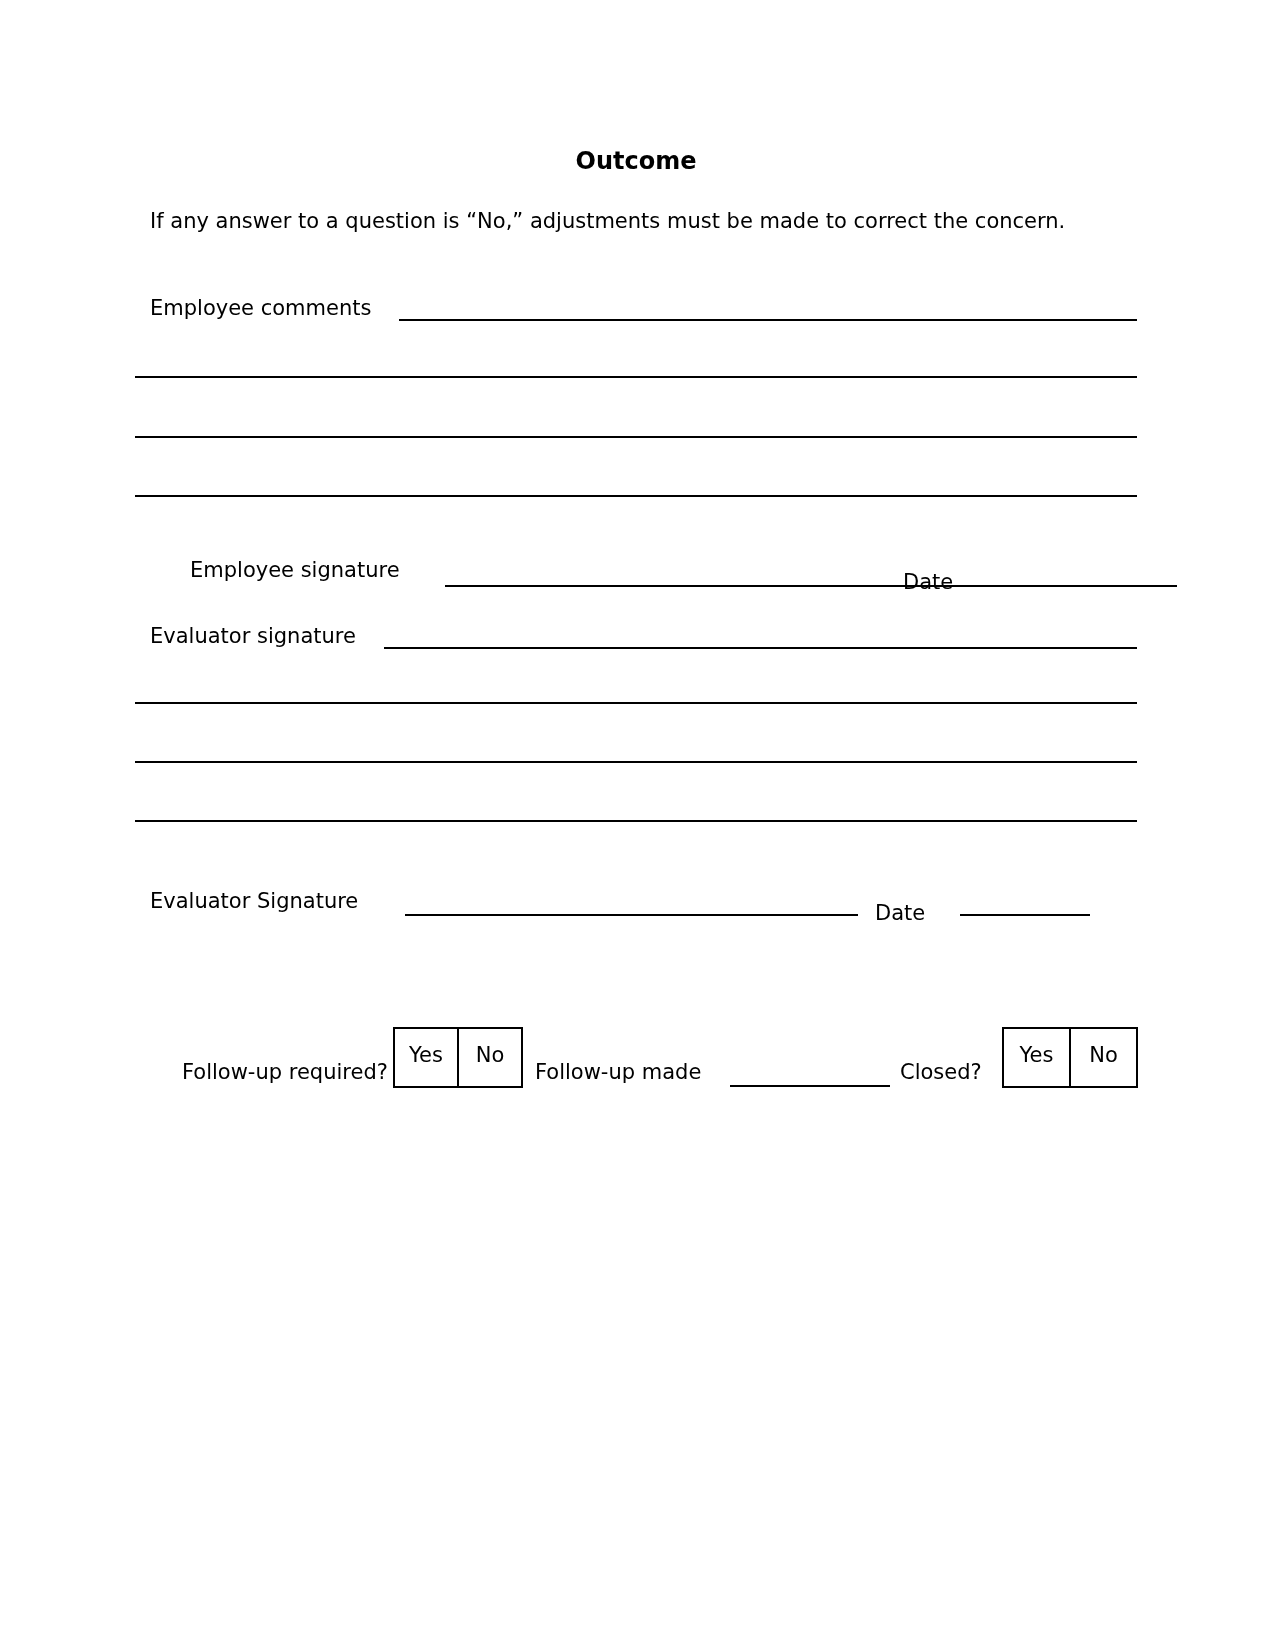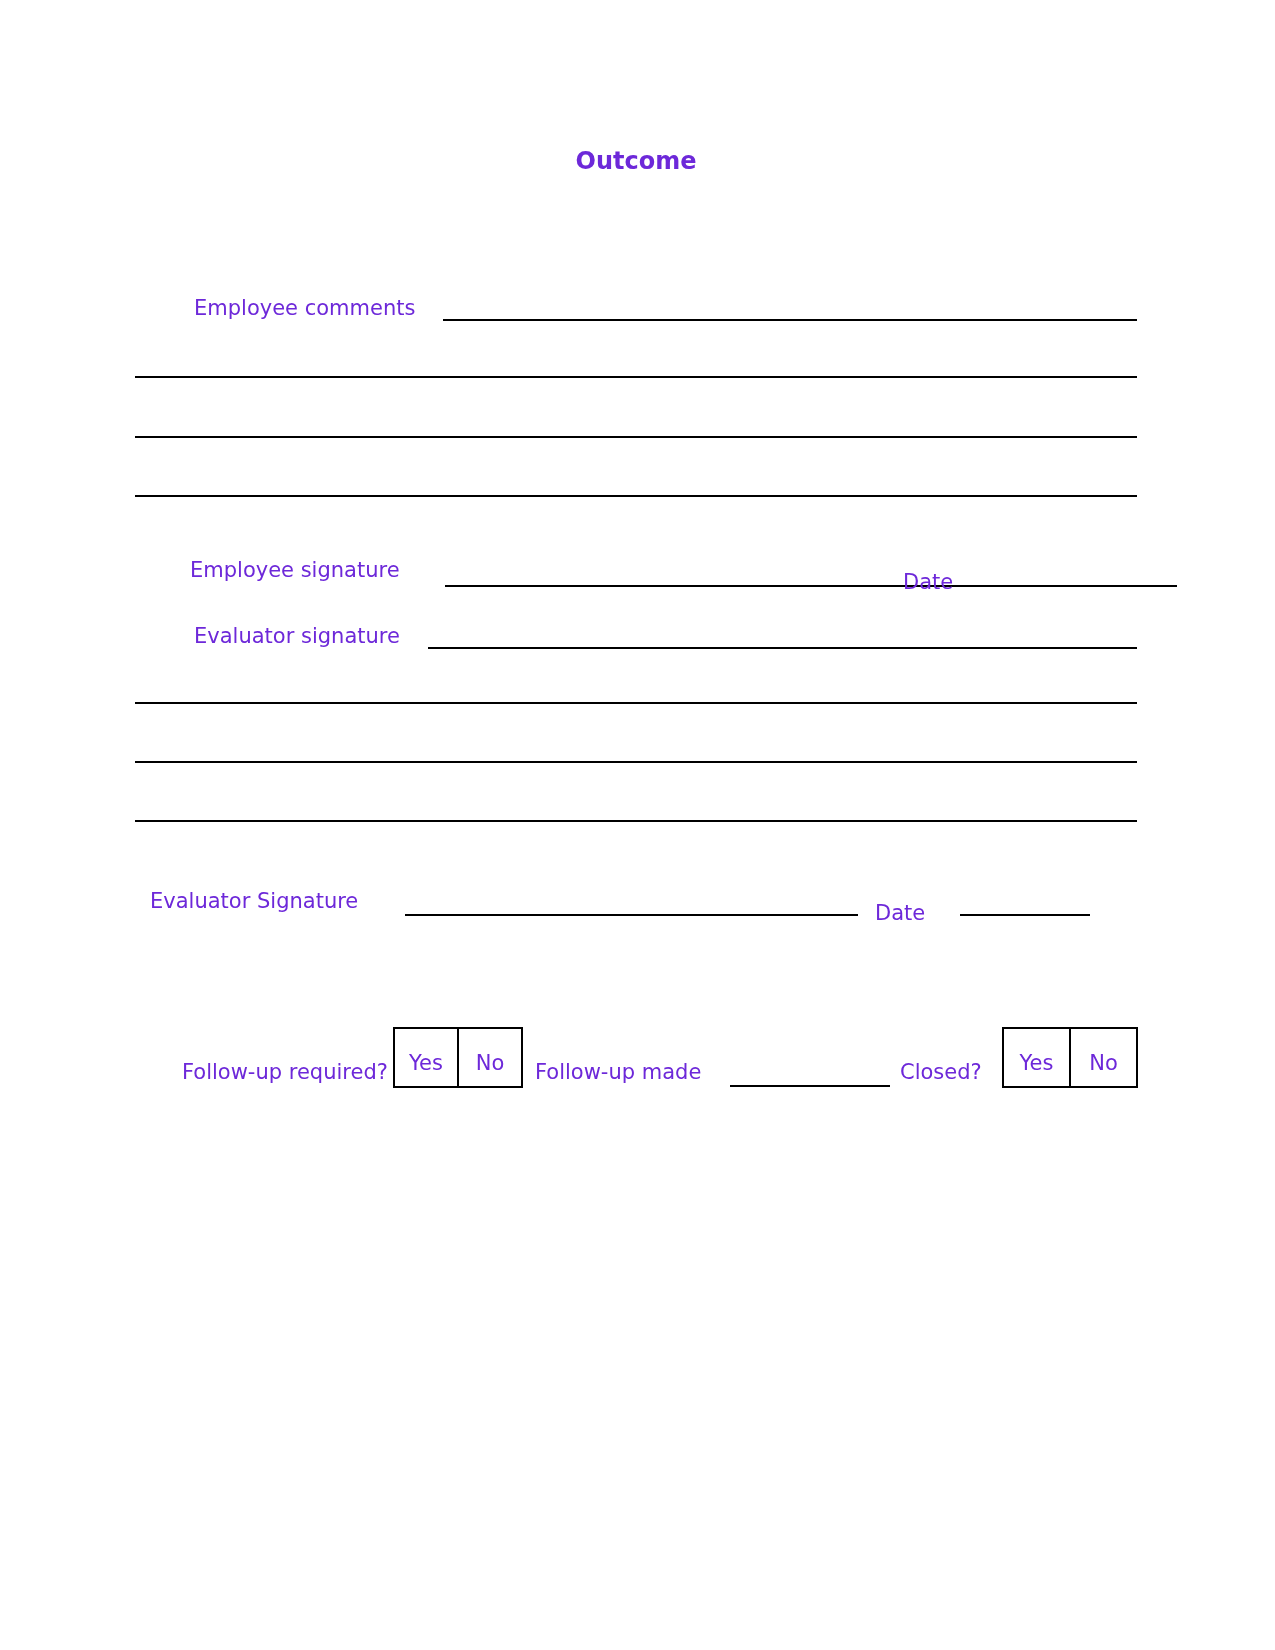--- a/index.html
+++ b/index.html
@@ -3,21 +3,21 @@
 <meta charset="utf-8">
 <style>
   html, body { margin: 0; padding: 0; background: #e8e8e8; }
   .page {
     position: relative;
     width: 1275px;
     height: 1650px;
     margin: 0 auto;
     background: #ffffff;
     font-family: "DejaVu Sans", "Liberation Sans", sans-serif;
-    color: #6d28d9;
+    color: #000000;
     font-size: 21px;
     line-height: 26px;
     overflow: hidden;
   }
   .title {
     position: absolute;
     left: 135px;
     top: 147px;
     width: 1002px;
     text-align: center;
@@ -33,21 +33,21 @@
     line-height: 30px;
   }
   
   .label-line-row {
     position: absolute;
     left: 150px;
     width: 987px;
     display: flex;
     align-items: flex-end;
   }
-  .label-line-row .row-label { white-space: nowrap; margin-left: 44px; }
+  .label-line-row .row-label { white-space: nowrap; }
   .fill-line {
     flex: 1;
     margin-left: 28px;
     height: 5px;
     border-bottom: 2px solid #000;
   }
   
   .rule {
     position: absolute;
     left: 135px;
@@ -69,40 +69,41 @@
     height: 61px;
     border: 2px solid #000;
     box-sizing: border-box;
     display: flex;
   }
   .yn-cell {
     flex: 1;
     display: flex;
     align-items: flex-end;
     justify-content: center;
-    padding-bottom: 10px;
+    padding-bottom: 18px;
     cursor: pointer;
   }
   .yn-cell.first { border-right: 2px solid #000; }
   .fu-date-line {
     position: absolute;
     left: 730px;
     width: 160px;
     bottom: 1px;
     height: 0;
     border-top: 2px solid #000;
   }
 </style>
 </head>
 <body>
 
 <div class="page">
 
   <div class="title">Outcome</div>
 
+  <div class="intro">If any answer to a question is “No,” adjustments must be made to correct the concern.</div>
 
   <div class="label-line-row" style="top: 295px;">
     <span class="row-label">Employee comments</span>
     <span class="fill-line"></span>
   </div>
 
   <div class="rule" style="top: 376px;"></div>
   <div class="rule" style="top: 436px;"></div>
   <div class="rule" style="top: 495px;"></div>
 

